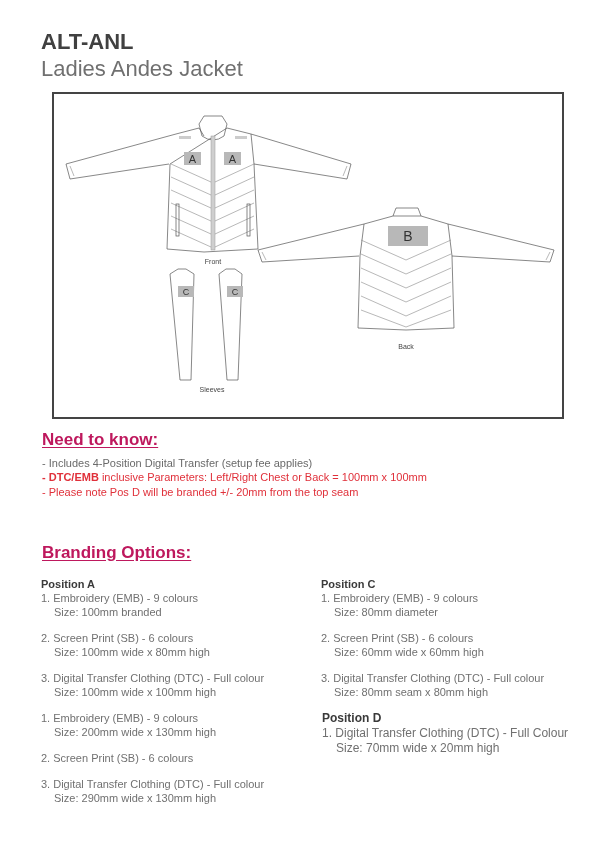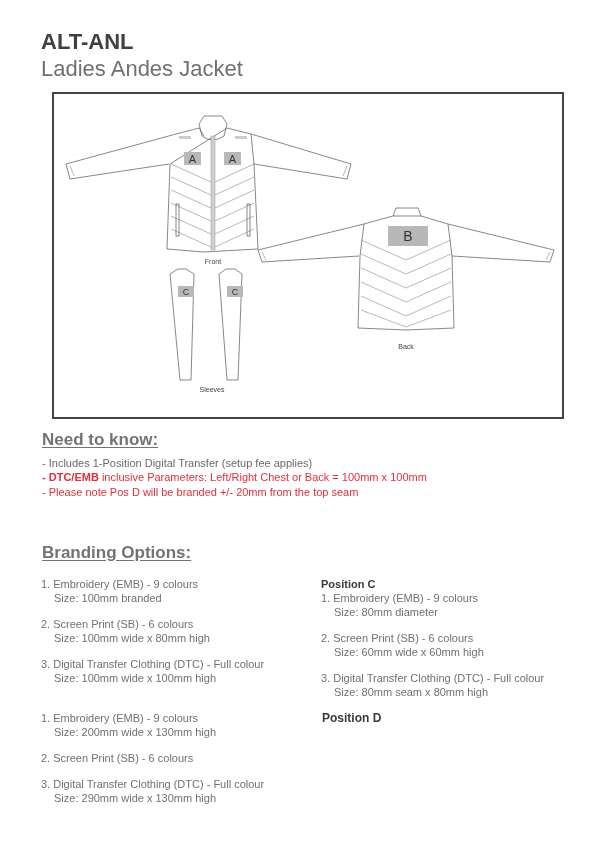--- a/index.html
+++ b/index.html
@@ -2,21 +2,21 @@
 <html><head>
 <meta charset="utf-8">
 <style>
   html, body { margin: 0; padding: 0; background: #ffffff; }
   body { width: 613px; height: 859px; position: relative; overflow: hidden;
          font-family: "Liberation Sans", sans-serif; }
   .code { position: absolute; left: 41px; top: 29px; font-size: 22px; font-weight: bold; color: #404040; letter-spacing: 0px; }
   .subtitle { position: absolute; left: 41px; top: 56px; font-size: 22px; color: #707070; }
   .frame { position: absolute; left: 52px; top: 92px; width: 508px; height: 323px; border: 2px solid #444; box-sizing: content-box; background:#fff; }
   .frame svg { position: absolute; left: 0; top: 0; }
-  .h2 { position: absolute; left: 42px; font-size: 17px; font-weight: bold; color: #737373; text-decoration: underline; text-underline-offset: 2px; }
+  .h2 { position: absolute; left: 42px; font-size: 17px; font-weight: bold; color: #be185d; text-decoration: underline; text-underline-offset: 2px; }
   .note { position: absolute; left: 42px; font-size: 11px; white-space: nowrap; }
   .note.grey { color: #6a6a6a; }
   .note.red { color: #e0303a; }
   .note.red b { font-weight: bold; }
   .pos { position: absolute; font-size: 11px; color: #707070; line-height: 14px; }
   .pos .ptitle { font-weight: bold; color: #3a3a3a; font-size: 11px; }
   .pos .item { margin-bottom: 12px; }
   .pos .size { padding-left: 13px; }
   .pos.d { font-size: 12px; line-height: 15px; }
   .pos.d .ptitle { font-size: 12px; }
@@ -91,27 +91,28 @@
       <path class="lnl" d="M307,202 L352,222 L397,202"></path>
       <path class="lnl" d="M307,216 L352,233 L397,216"></path>
       <rect class="label-box" x="334" y="132" width="40" height="20"></rect>
       <text class="lbl" x="354" y="147" font-size="14" text-anchor="middle">B</text>
       <text class="cap" x="352" y="255" text-anchor="middle">Back</text>
     </g>
   </svg>
 </div>
 
 <div class="h2" style="top:430px;">Need to know:</div>
-<div class="note grey" style="top:457px;">- Includes 1-Position Digital Transfer (setup fee applies)</div>
+<div class="note grey" style="top:457px;">- Includes 4-Position Digital Transfer (setup fee applies)</div>
 <div class="note red" style="top:471px;"><b>- DTC/EMB</b><span> inclusive Parameters: Left/Right Chest or Back = 100mm x 100mm</span></div>
 <div class="note red" style="top:486px;">- Please note Pos D will be branded +/- 20mm from the top seam</div>
 
 <div class="h2" style="top:543px;">Branding Options:</div>
 
 <div class="pos" style="left:41px; top:577px;">
+  <div class="ptitle">Position A</div>
   <div class="item">
     <div>1. Embroidery (EMB) - 9 colours</div>
     <div class="size">Size: 100mm branded</div>
   </div>
   <div class="item">
     <div>2. Screen Print (SB) - 6 colours</div>
     <div class="size">Size: 100mm wide x 80mm high</div>
   </div>
   <div class="item">
     <div>3. Digital Transfer Clothing (DTC) - Full colour</div>
@@ -144,13 +145,17 @@
     <div class="size">Size: 60mm wide x 60mm high</div>
   </div>
   <div class="item">
     <div>3. Digital Transfer Clothing (DTC) - Full colour</div>
     <div class="size">Size: 80mm seam x 80mm high</div>
   </div>
 </div>
 
 <div class="pos d" style="left:322px; top:711px;">
   <div class="ptitle">Position D</div>
+  <div class="item">
+    <div>1. Digital Transfer Clothing (DTC) - Full Colour</div>
+    <div class="size">Size: 70mm wide x 20mm high</div>
+  </div>
 </div>
 
 </body></html>

